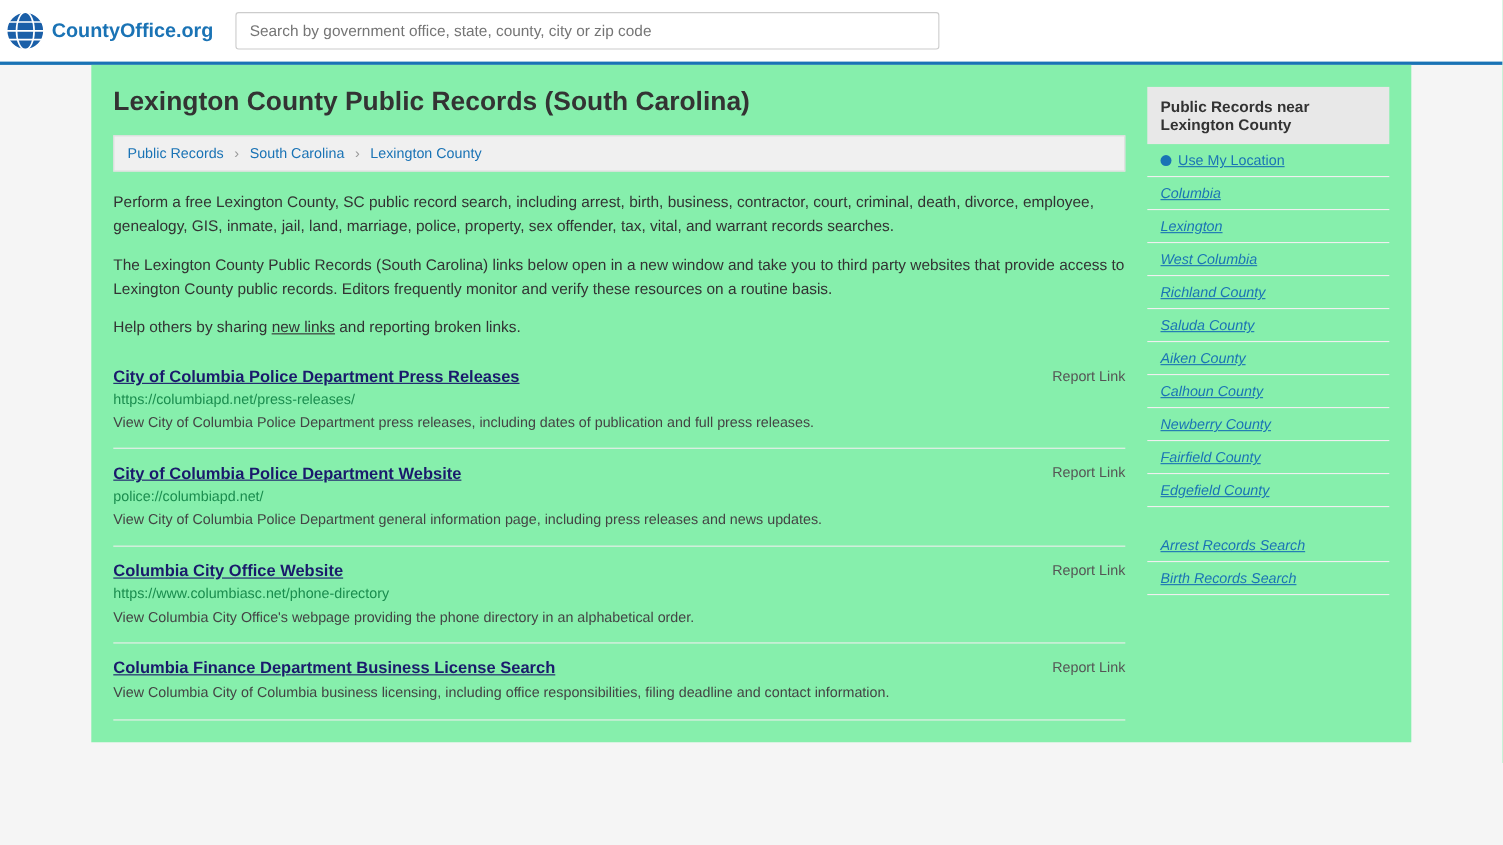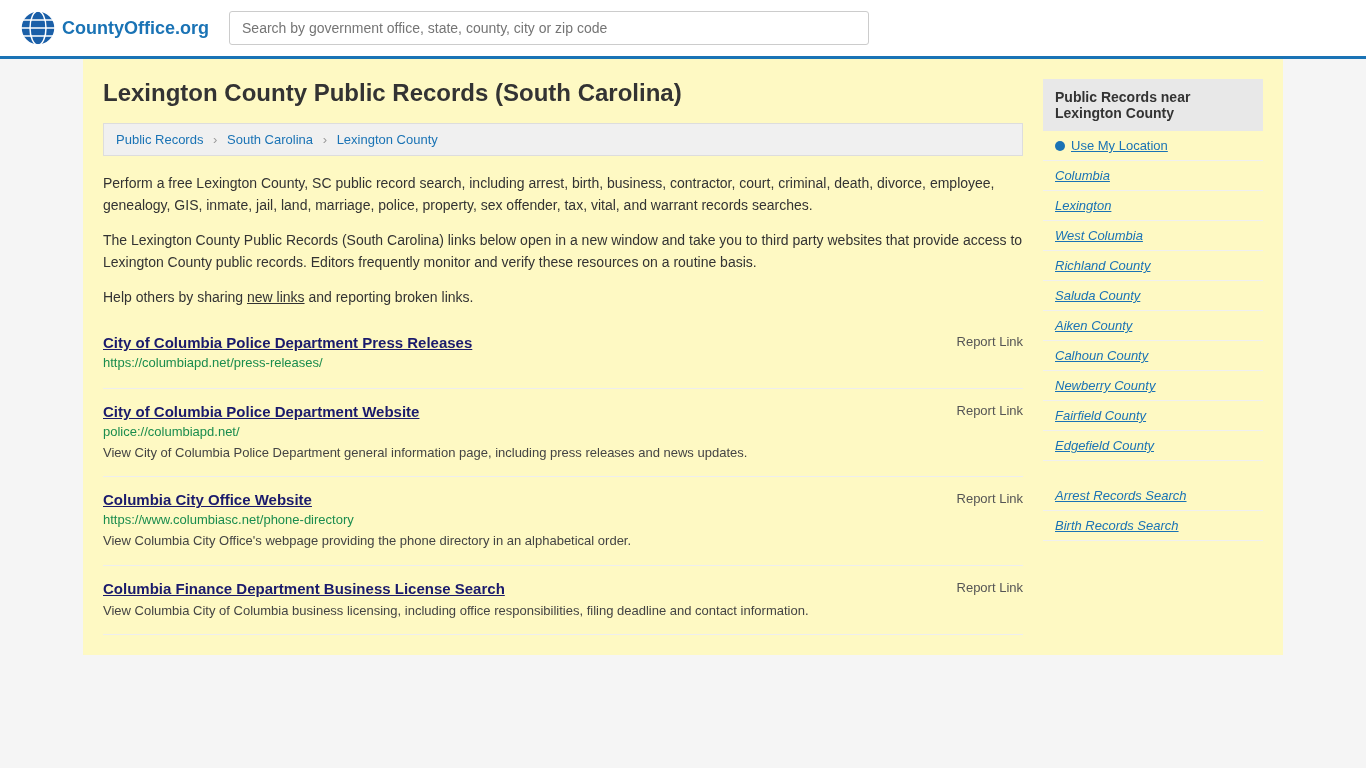--- a/index.html
+++ b/index.html
@@ -2,21 +2,21 @@
 <html><head>
   <meta charset="utf-8">
   <style>
     * { box-sizing: border-box; margin: 0; padding: 0; }
     body { font-family: Arial, sans-serif; font-size: 14px; color: #333; background: #f5f5f5; }
 
     
     #header {
       background: #fff;
       border-bottom: 3px solid #1a73b5;
-      padding: 10px 20px;
+      padding: 10px 5px;
       display: flex;
       align-items: center;
       gap: 20px;
     }
     #logo-area {
       display: flex;
       align-items: center;
       gap: 6px;
       text-decoration: none;
     }
@@ -40,21 +40,21 @@
       color: #999;
     }
 
     
     #main-container {
       max-width: 1200px;
       margin: 0 auto;
       padding: 20px;
       display: flex;
       gap: 20px;
-      background: #fef9c3;
+      background: #86efac;
       justify-content: space-between;
     }
 
     
     #content {
       flex: 1;
     }
     #page-title {
       font-size: 24px;
       font-weight: bold;
@@ -211,20 +211,21 @@
       <span>Help others by sharing </span><a class="desc-link">new links</a><span> and reporting broken links.</span>
     </p>
 
     <div id="records-list">
     <div class="record-item">
       <div class="record-header">
         <a class="record-title" href="#">City of Columbia Police Department Press Releases</a>
         <span class="record-report" style="cursor:pointer;">Report Link</span>
       </div>
       <div class="record-url" style="cursor:pointer;">https://columbiapd.net/press-releases/</div>
+      <div class="record-desc">View City of Columbia Police Department press releases, including dates of publication and full press releases.</div>
     </div>
         <div class="record-item">
       <div class="record-header">
         <a class="record-title" href="#">City of Columbia Police Department Website</a>
         <span class="record-report" style="cursor:pointer;">Report Link</span>
       </div>
       <div class="record-url" style="cursor:pointer;">police://columbiapd.net/</div>
       <div class="record-desc">View City of Columbia Police Department general information page, including press releases and news updates.</div>
     </div>
         <div class="record-item">

